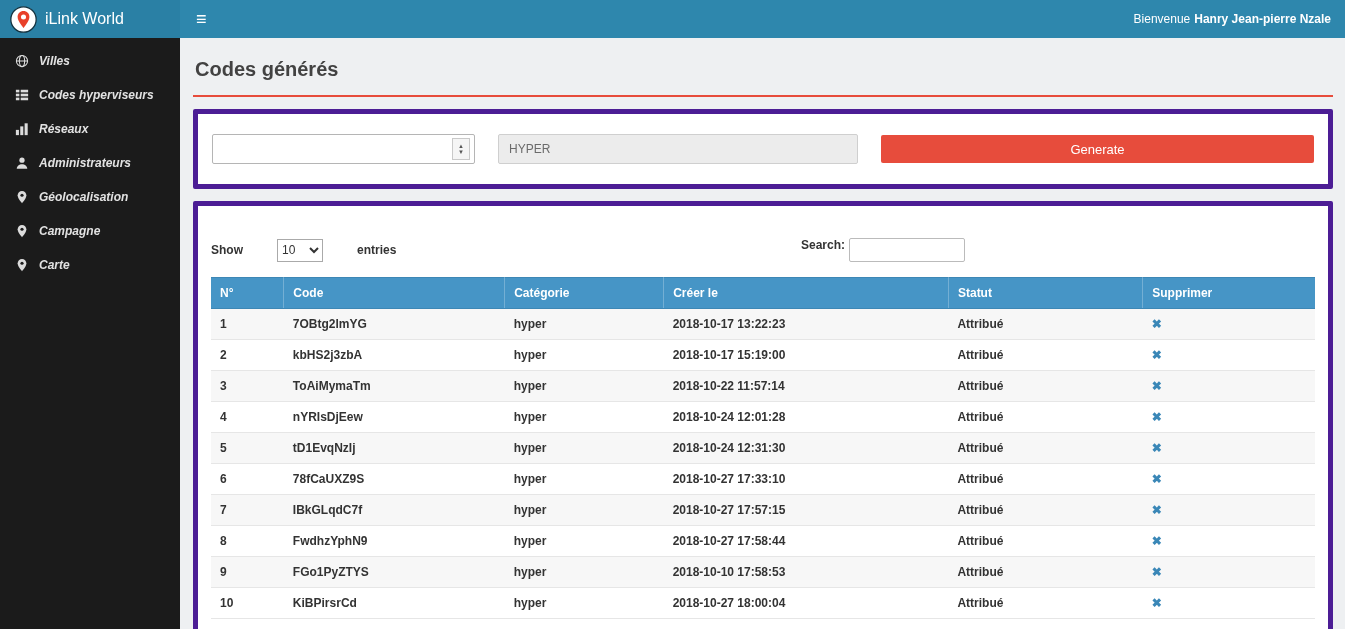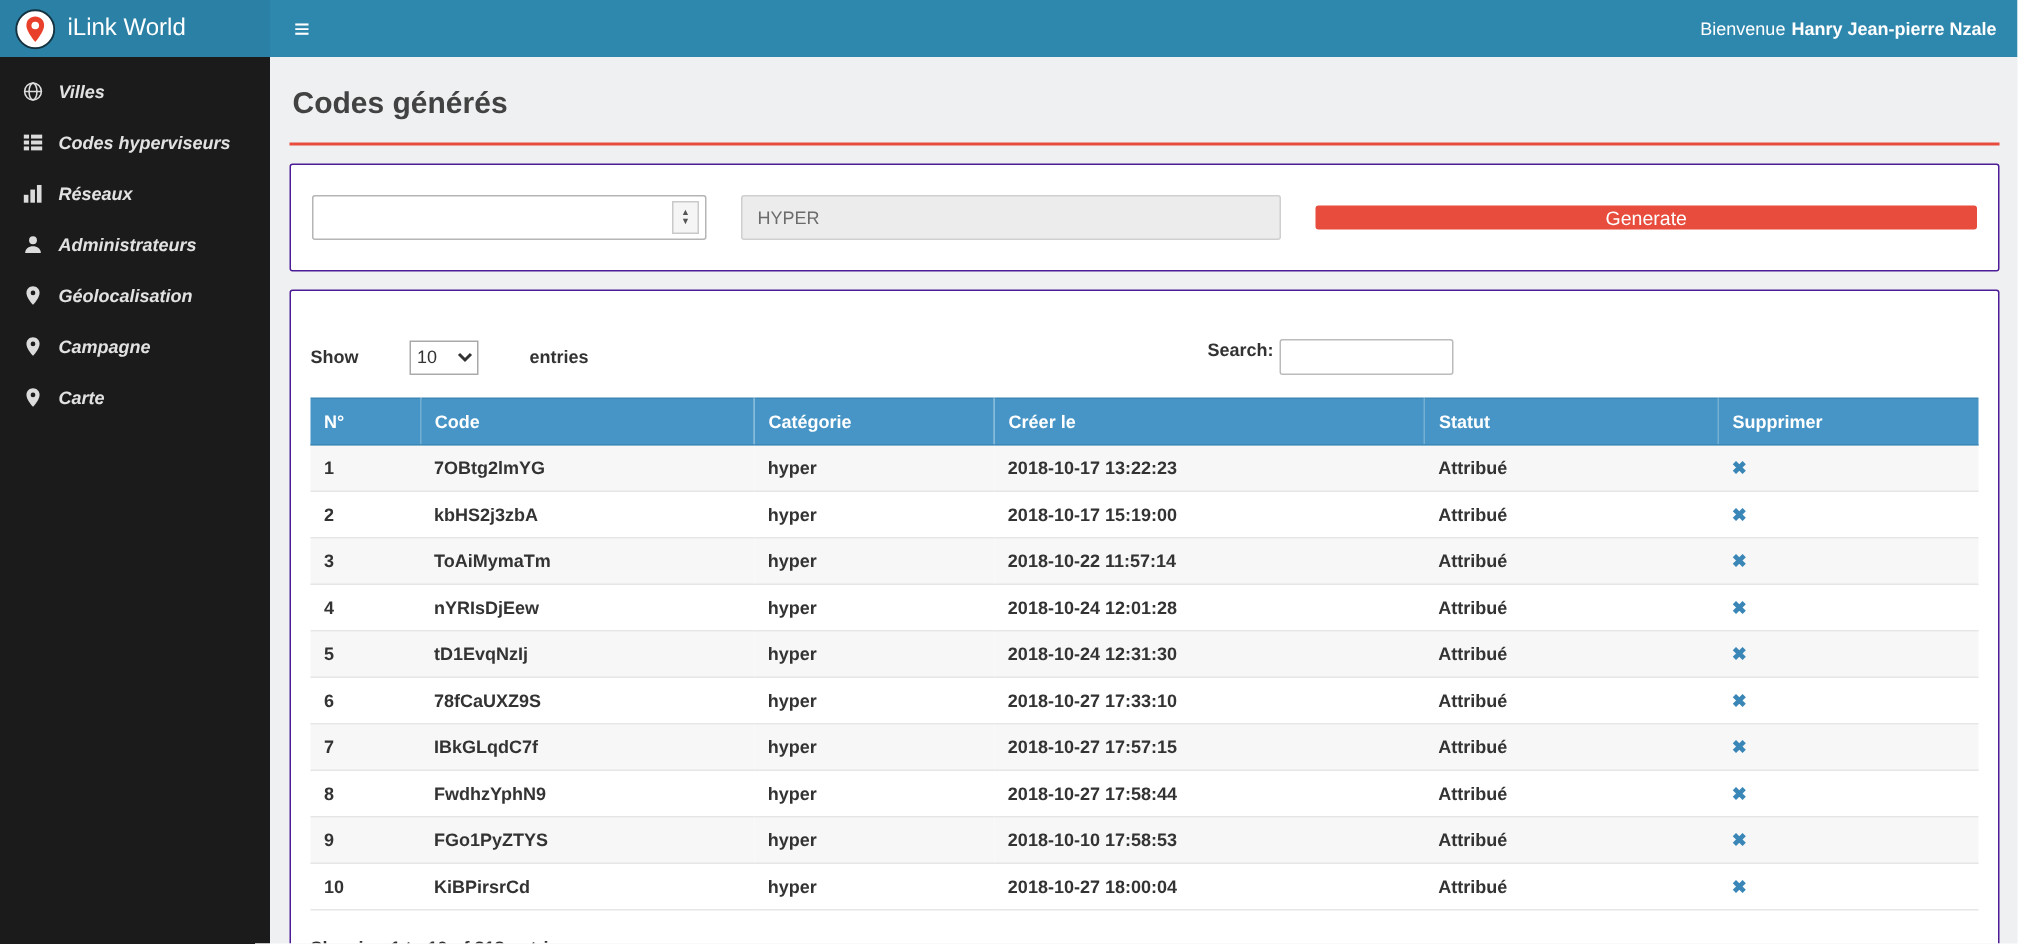--- a/index.html
+++ b/index.html
@@ -50,42 +50,42 @@
     padding:8px 12px 0 13px; overflow:hidden;
   }
   .page-title {
     font-size:20px; color:#424242; margin:12px 0 0 2px; font-weight:bold;
   }
   .red-rule {
     border:none; border-top:2px solid #e74c3c; margin:14px 0 0 0;
   }
 
   .panel {
-    background:#fff; border:1px solid #4c1d95; border-radius:2px;
+    background:#fff; border:5px solid #4c1d95; border-radius:2px;
   }
   .generator-panel {
     margin-top:12px; padding:20px 14px; display:flex; gap:23px; align-items:center;
   }
   .number-input {
     width:263px; height:30px; border:1px solid #b5b5b5; background:#fff;
     border-radius:2px; position:relative;
   }
   .spinner {
     position:absolute; right:4px; top:3px; bottom:3px; width:18px;
     border:1px solid #c9c9c9; background:#f5f5f5; display:flex;
     flex-direction:column; align-items:center; justify-content:center;
     font-size:6px; line-height:6px; color:#555; cursor:pointer;
   }
   .category-input {
     width:360px; height:30px; background:#ececec; border:1px solid #cfcfcf;
     color:#6b6b6b; font-size:12px; padding:0 10px; border-radius:2px;
     font-family:"Liberation Sans", sans-serif;
   }
   .generate-btn {
-    flex:1; height:16px; background:#e74c3c; color:#fff; border:none;
+    flex:1; height:28px; background:#e74c3c; color:#fff; border:none;
     font-size:13px; border-radius:2px; cursor:pointer;
     font-family:"Liberation Sans", sans-serif;
   }
 
   .table-panel { margin-top:12px; padding:32px 13px 14px 13px; min-height:500px; }
 
   .controls-row {
     display:flex; align-items:center; font-size:12px; font-weight:bold; color:#333;gap:26px;
   }
   .length-select {

